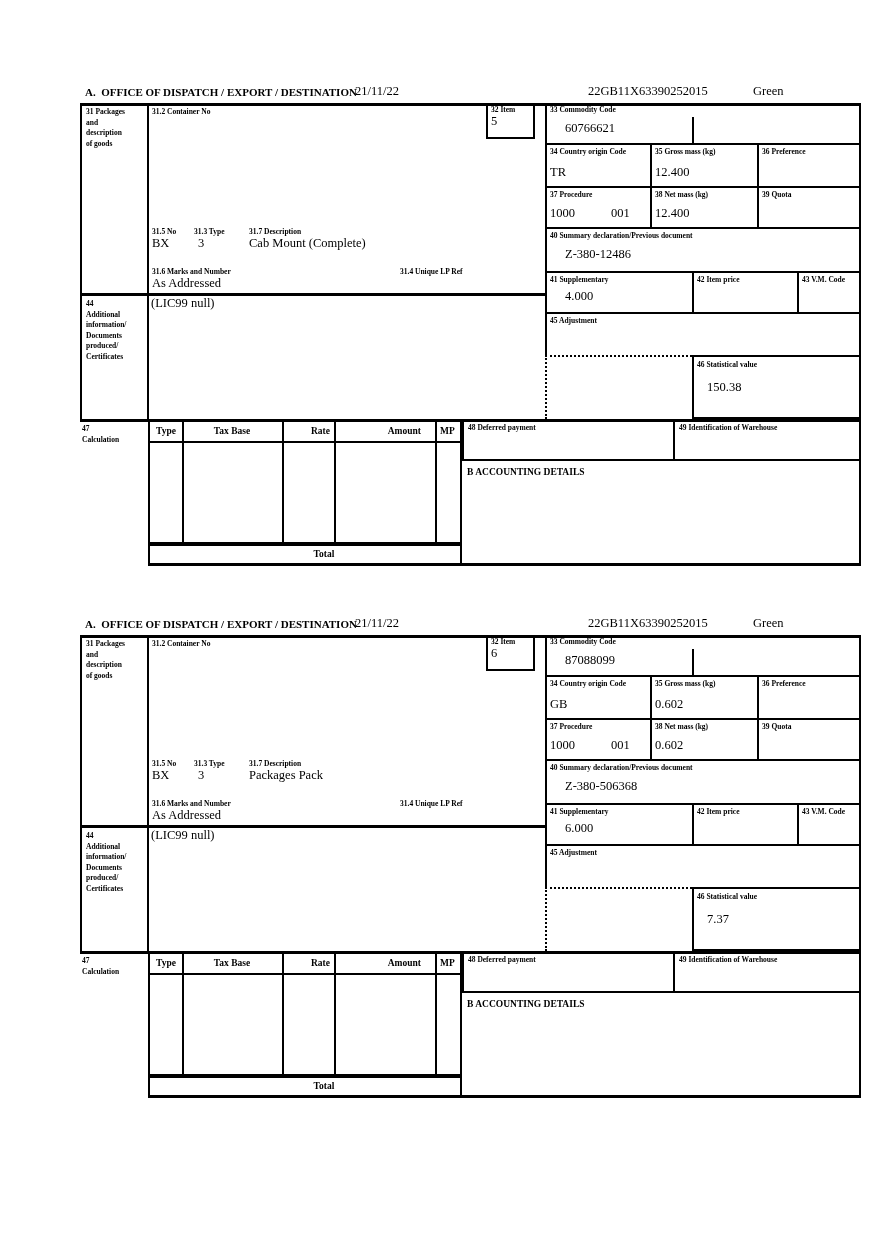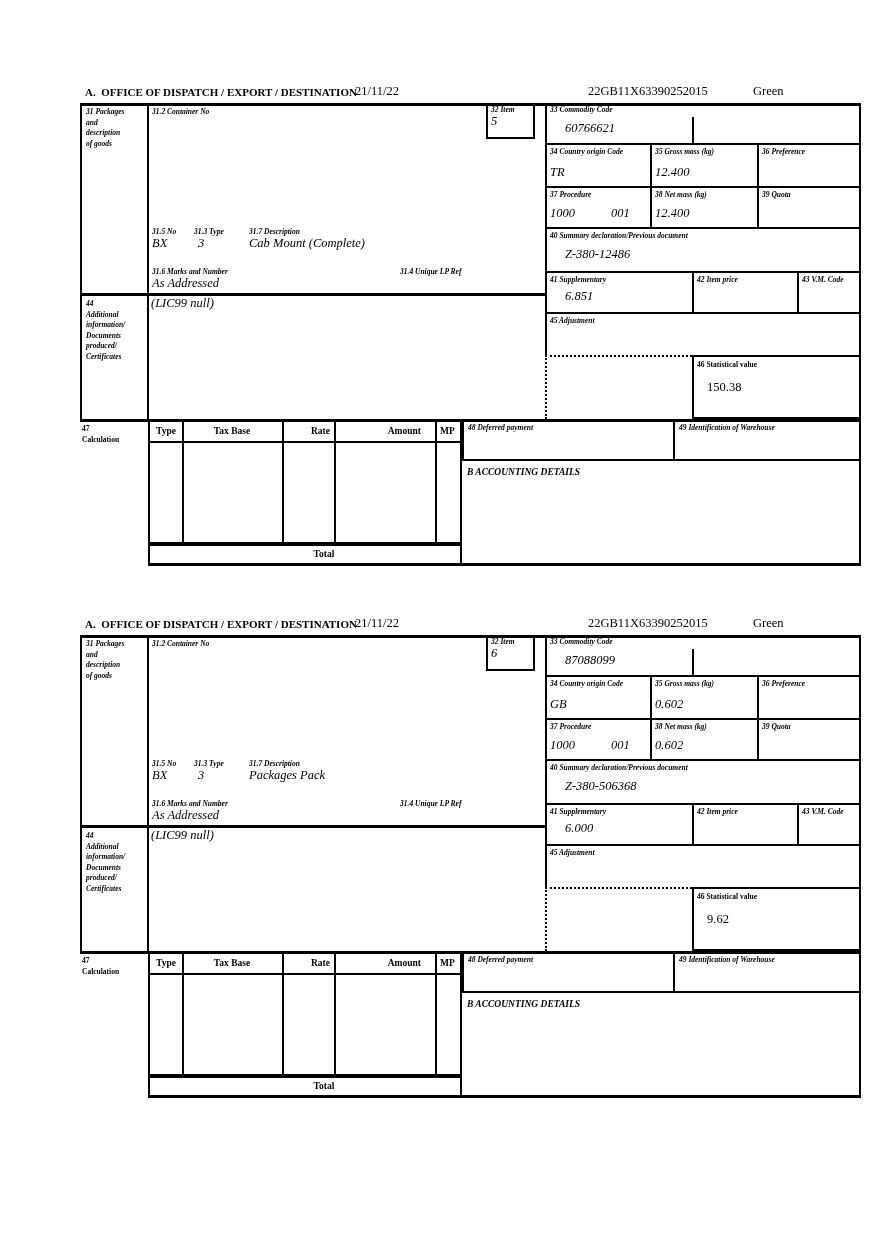--- a/index.html
+++ b/index.html
@@ -4,21 +4,21 @@
 <style>
   html,body{margin:0;padding:0;background:#ffffff;}
   body{width:882px;height:1250px;position:relative;font-family:"Liberation Serif","DejaVu Serif",serif;color:#000;}
   #page{position:absolute;left:0;top:6px;width:882px;height:1238px;background:#fff;overflow:hidden;padding-left:14px;}
   .form{position:absolute;left:0;width:882px;height:492px;}
   .bx{position:absolute;box-sizing:border-box;}
   .lb{position:absolute;font-size:7.5px;font-weight:bold;line-height:1.4;white-space:pre-line;}
   .vl{position:absolute;font-size:12.5px;line-height:1.1;white-space:pre;}
   .hdr{position:absolute;white-space:pre;}
   .colh{position:absolute;font-size:9.5px;font-weight:bold;top:5px;}
-  .solid{border:0 solid #000;font-style:italic;}
+  .solid{border:0 solid #000;}
 </style>
 </head>
 <body>
 
 <div id="page">
   <div class="form" style="top: 78px;">
 
     <div class="hdr" style="left:85px;top:2px;font-size:11px;font-weight:bold;">A.  OFFICE OF DISPATCH / EXPORT / DESTINATION</div>
     <div class="hdr" style="left:355px;top:0;font-size:12.5px;">21/11/22</div>
     <div class="hdr" style="left:588px;top:0;font-size:12.5px;">22GB11X63390252015</div>
@@ -97,21 +97,21 @@
       <div class="lb" style="left:3px;top:2px;">39 Quota</div>
     </div>
 
     <div class="bx solid" style="left:545px;top:145px;width:316px;height:44px;border-left-width:2px;border-right-width:2px;border-bottom-width:2px;">
       <div class="lb" style="left:3px;top:2px;">40 Summary declaration/Previous document</div>
       <div class="vl" style="left:18px;top:19px;">Z-380-12486</div>
     </div>
 
     <div class="bx solid" style="left:545px;top:189px;width:147px;height:41px;border-left-width:2px;border-bottom-width:2px;">
       <div class="lb" style="left:3px;top:2px;">41 Supplementary</div>
-      <div class="vl" style="left:18px;top:17px;">6.851</div>
+      <div class="vl" style="left:18px;top:17px;">4.000</div>
     </div>
     <div class="bx solid" style="left:692px;top:189px;width:105px;height:41px;border-left-width:2px;border-bottom-width:2px;">
       <div class="lb" style="left:3px;top:2px;">42 Item price</div>
     </div>
     <div class="bx solid" style="left:797px;top:189px;width:64px;height:41px;border-left-width:2px;border-right-width:2px;border-bottom-width:2px;">
       <div class="lb" style="left:3px;top:2px;">43 V.M. Code</div>
     </div>
 
     <div class="bx solid" style="left:545px;top:230px;width:316px;height:41px;border-left-width:2px;border-right-width:2px;">
       <div class="lb" style="left:3px;top:2px;">45 Adjustment</div>
@@ -256,21 +256,21 @@
     </div>
 
     <div class="bx solid" style="left:545px;top:230px;width:316px;height:41px;border-left-width:2px;border-right-width:2px;">
       <div class="lb" style="left:3px;top:2px;">45 Adjustment</div>
     </div>
 
     <div class="bx" style="left:545px;top:271px;width:147px;height:0;border-top:2px dotted #000;"></div>
     <div class="bx" style="left:545px;top:271px;width:0;height:64px;border-left:2px dotted #000;"></div>
     <div class="bx" style="left:692px;top:271px;width:169px;height:64px;border:2px solid #000;">
       <div class="lb" style="left:3px;top:3px;">46 Statistical value</div>
-      <div class="vl" style="left:13px;top:24px;">9.62</div>
+      <div class="vl" style="left:13px;top:24px;">7.37</div>
     </div>
 
     <div class="bx" style="left:80px;top:335px;width:781px;height:0;border-top:3px solid #000;"></div>
 
     <div class="lb" style="left:82px;top:340px;">47
 Calculation</div>
 
     <div class="bx" style="left:148px;top:335px;width:314px;height:125px;border:2px solid #000;">
       <div class="colh" style="left:0;width:32px;text-align:center;">Type</div>
       <div class="colh" style="left:32px;width:100px;text-align:center;">Tax Base</div>

